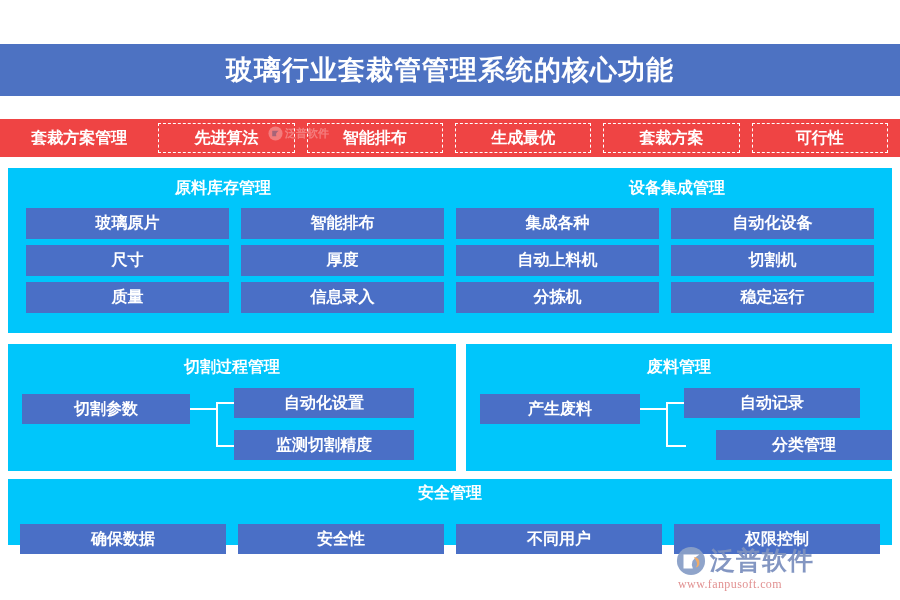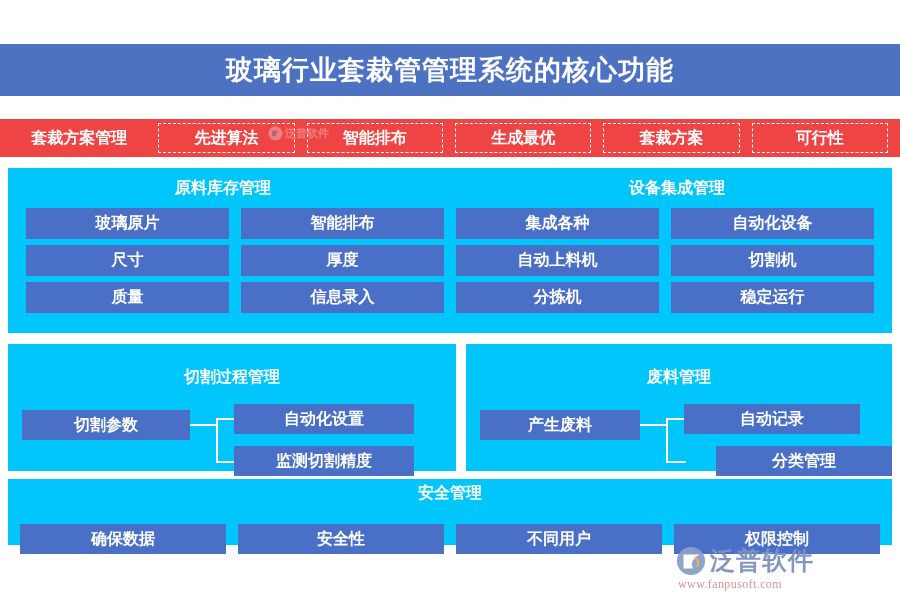--- a/index.html
+++ b/index.html
@@ -137,23 +137,22 @@
   }
   #section-waste {
     left: 466px;
     top: 344px;
     width: 426px;
     height: 127px;
   }
   .tree-head {
     height: 34px;
     display: flex;
-    align-items: center;
-    justify-content: center;
-    margin-top: 16px;
+    align-items: flex-end;
+    justify-content: center;
   }
   .tree-body {
     position: relative;
     height: 93px;
   }
   .tree-body .chip {
     position: absolute;
     height: 30px;
   }
   .connector {

